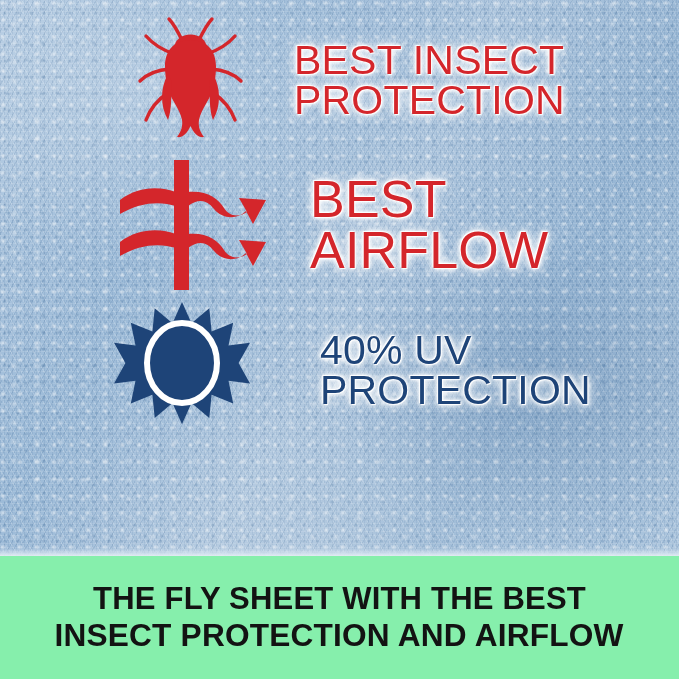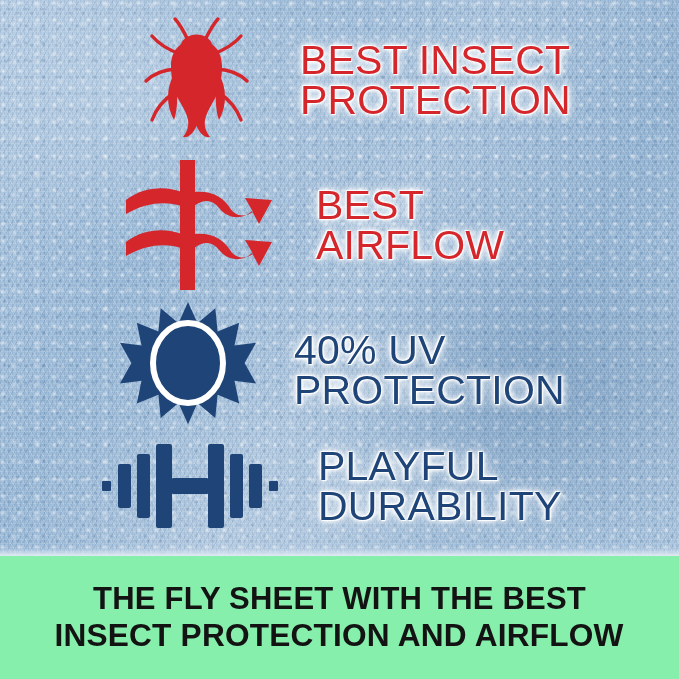--- a/index.html
+++ b/index.html
@@ -53,21 +53,21 @@
     left: 0;
     top: 548px;
     width: 679px;
     height: 10px;
     background: linear-gradient(180deg, rgba(190,211,230,0.0) 0%, rgba(214,228,240,0.85) 55%, #eef2f6 100%);
   }
 
   
   .features {
     position: absolute;
-    left: 12px;
+    left: 6px;
     top: 0;
     width: 585px;
     height: 556px;
     padding-left: 41px;
   }
   .feature {
     position: absolute;
     display: flex;
     align-items: center;
   }
@@ -94,25 +94,25 @@
     color: #1e4478;
     text-shadow:
       0 0 4px #ffffff, 0 0 4px #ffffff, 0 0 9px #ffffff,
       0 0 13px rgba(255,255,255,0.95), 1px 1px 0 rgba(255,255,255,0.9),
       -1px -1px 0 rgba(255,255,255,0.9);
   }
 
   
   #row-insect   { left: 118px; top: 14px;  }
   #row-airflow  { left: 100px; top: 160px; }
-  #row-uv       { left: 108px; top: 302px; }
+  #row-uv       { left: 108px; top: 302px; gap: 32px; }
   #row-durab    { left: 88px;  top: 440px; }
 
   #row-insect .label  { font-size: 41px; margin-left: 38px; }
-  #row-airflow .label { font-size: 41px; margin-left: 44px; }
+  #row-airflow .label { font-size: 52px; margin-left: 44px; }
   #row-uv .label      { font-size: 41px; margin-left: 38px; }
   #row-durab .label   { font-size: 41px; margin-left: 38px; }
 
   
   .caption-panel {
     position: absolute;
     left: 0;
     top: 556px;
     width: 679px;
     height: 123px;
@@ -224,48 +224,20 @@
             16.8,101.4 21.5,78.7 0,81.4 11.4,61.1 0,40.8 21.5,43.5
             16.8,20.8 38.4,29.4 40.7,6.3 58.5,21.2"></polygon>
 
           <ellipse cx="68" cy="61" rx="35" ry="40" fill="#1e4478" stroke="#ffffff" stroke-width="6"></ellipse>
         </svg>
       </span>
       <span class="label navy">40% UV
 PROTECTION</span>
     </div>
 
-    <div class="feature" id="row-durab">
-      <span class="icon-wrap">
-        <svg width="180" height="92" viewBox="0 0 180 92" aria-hidden="true">
-          <g fill="#1e4478">
-
-            <rect x="2" y="41" width="9" height="10" rx="1"></rect>
-
-            <rect x="18" y="24" width="13" height="44" rx="2"></rect>
-
-            <rect x="37" y="14" width="13" height="64" rx="2"></rect>
-
-            <rect x="56" y="4" width="16" height="84" rx="2"></rect>
-
-            <rect x="72" y="38" width="36" height="16" rx="1"></rect>
-
-            <rect x="108" y="4" width="16" height="84" rx="2"></rect>
-
-            <rect x="130" y="14" width="13" height="64" rx="2"></rect>
-
-            <rect x="149" y="24" width="13" height="44" rx="2"></rect>
-
-            <rect x="169" y="41" width="9" height="10" rx="1"></rect>
-          </g>
-        </svg>
-      </span>
-      <span class="label navy">PLAYFUL
-DURABILITY</span>
-    </div>
 
   </div>
 
   <div class="caption-panel">
     <div class="caption-line l1">THE FLY SHEET WITH THE BEST</div>
     <div class="caption-line l2">INSECT PROTECTION AND AIRFLOW</div>
   </div>
 
 </div>
 

